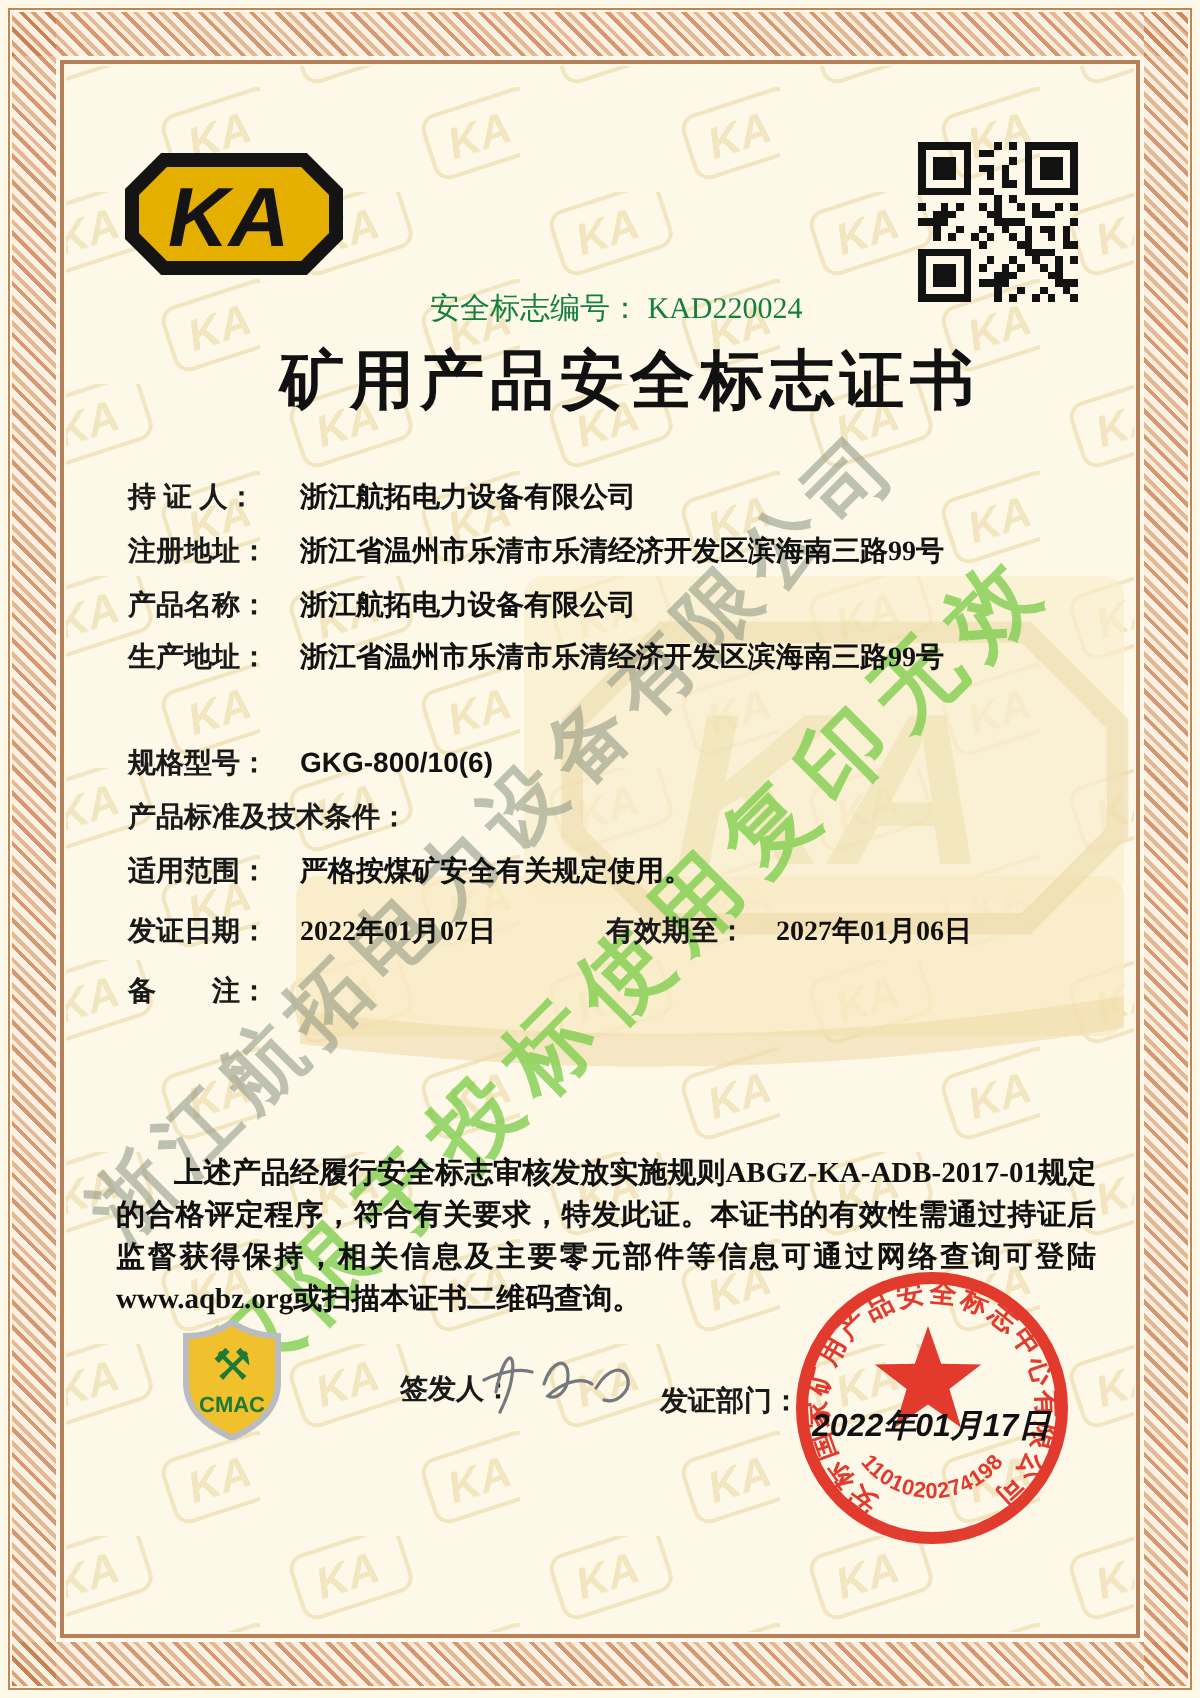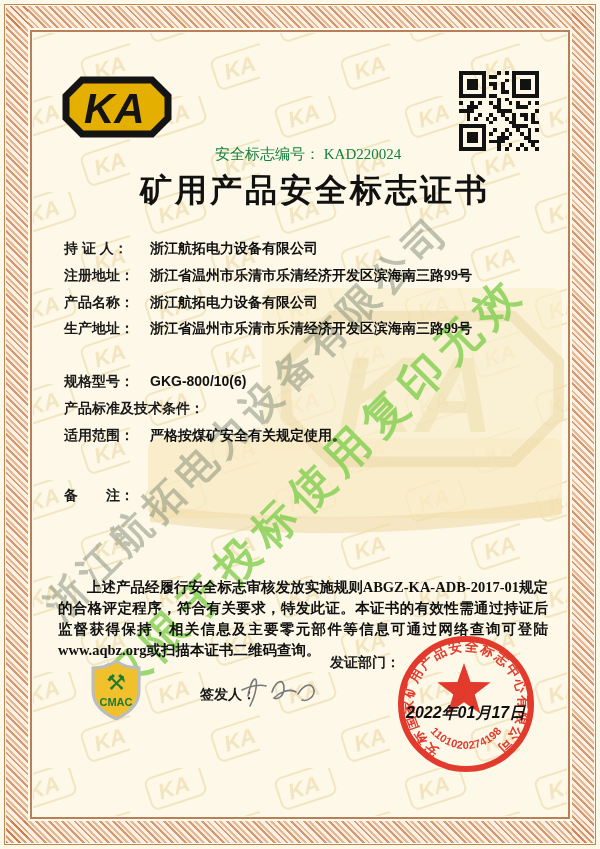--- a/index.html
+++ b/index.html
@@ -248,20 +248,26 @@
     <span class="val mono">GKG-800/10(6)</span>
   </div>
   <div class="row" style="top:400px">
     <span class="lab">产品标准及技术条件：</span>
   </div>
   <div class="row" style="top:427px">
     <span class="lab">适用范围：</span>
     <span class="val">严格按煤矿安全有关规定使用。</span>
   </div>
 
+  <div class="row" style="top:457px">
+    <span class="lab">发证日期：</span>
+    <span class="val">2022年01月07日</span>
+    <span class="lab2">有效期至：</span>
+    <span class="val2">2027年01月06日</span>
+  </div>
 
   <div class="row" style="top:487px">
     <span class="lab">备　　注：</span>
     <span class="val"></span>
   </div>
 
   <div class="paragraph">上述产品经履行安全标志审核发放实施规则ABGZ-KA-ADB-2017-01规定的合格评定程序，符合有关要求，特发此证。本证书的有效性需通过持证后监督获得保持，相关信息及主要零元部件等信息可通过网络查询可登陆www.aqbz.org或扫描本证书二维码查询。</div>
 
   <svg class="cmac-svg" width="52" height="60" viewBox="0 0 52 60">
     <path d="M26,1 C19,6 11,8 3,8 V31 C3,45 13,53 26,59 C39,53 49,45 49,31 V8 C41,8 33,6 26,1 Z" fill="#f0c12c" stroke="#b9bcc0" stroke-width="3"></path>
@@ -273,21 +279,21 @@
 
   <svg class="sig-svg" width="85" height="48" viewBox="0 0 85 48">
     <g fill="none" stroke="#75797d" stroke-width="1.6" stroke-linecap="round">
       <path d="M10,30 C14,10 20,8 18,22 C17,30 14,36 12,40"></path>
       <path d="M4,24 C12,20 22,18 28,20"></path>
       <path d="M34,26 C38,14 46,12 46,22 C46,30 40,34 36,32 C42,26 52,22 58,26"></path>
       <path d="M60,28 C66,18 74,16 76,24 C77,30 70,36 64,34"></path>
     </g>
   </svg>
 
-  <div class="foot-label" style="left:330px;top:654px">发证部门：</div>
+  <div class="foot-label" style="left:330px;top:692px">发证部门：</div>
 
   <svg class="seal-wrap" viewBox="0 0 142 142">
     <defs>
       <path id="arcTop" d="M44.5,116.9 A53,53 0 1 1 97.5,116.9"></path>
       <path id="arcBottom" d="M34.1,96.8 A45,45 0 0 0 107.9,96.8"></path>
     </defs>
     <g opacity="0.92">
       <circle cx="71" cy="71" r="65" fill="none" stroke="#e02b1e" stroke-width="6"></circle>
       <polygon transform="translate(69,58)" points="0,-28 6.6,-9.1 26.6,-8.7 10.7,3.5 16.5,22.7 0,11.2 -16.5,22.7 -10.7,3.5 -26.6,-8.7 -6.6,-9.1" fill="#e02b1e"></polygon>
       <text font-size="13.5" font-weight="bold" fill="#e02b1e" font-family="Liberation Serif, serif">

